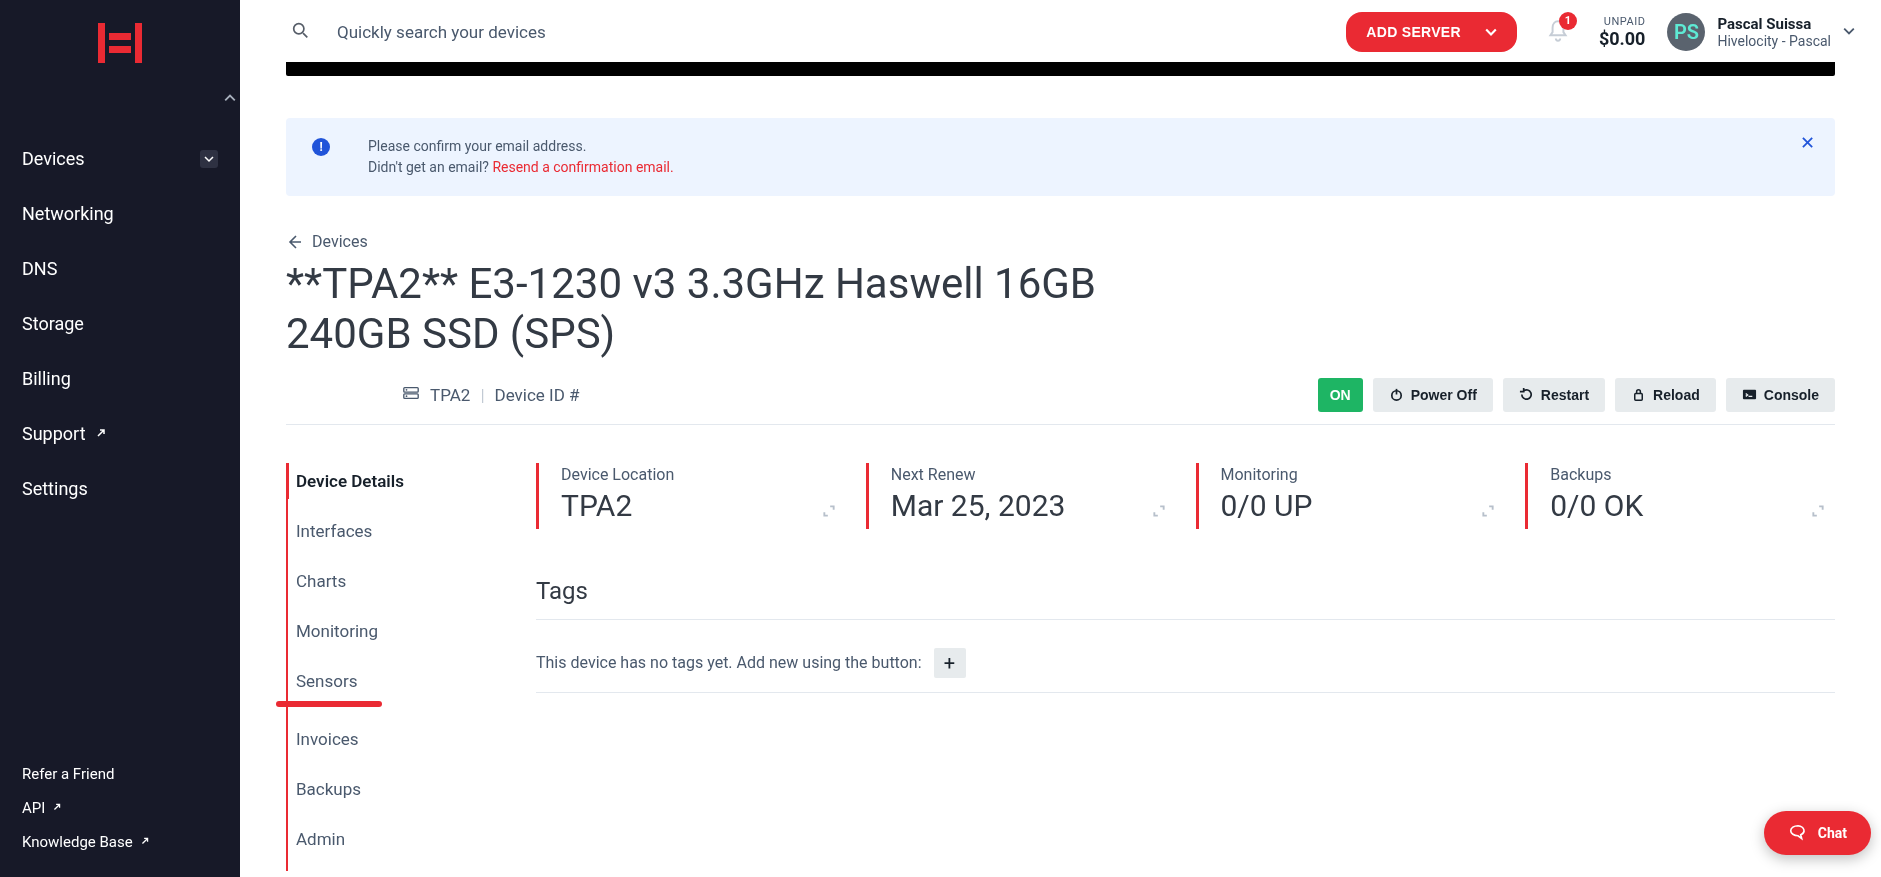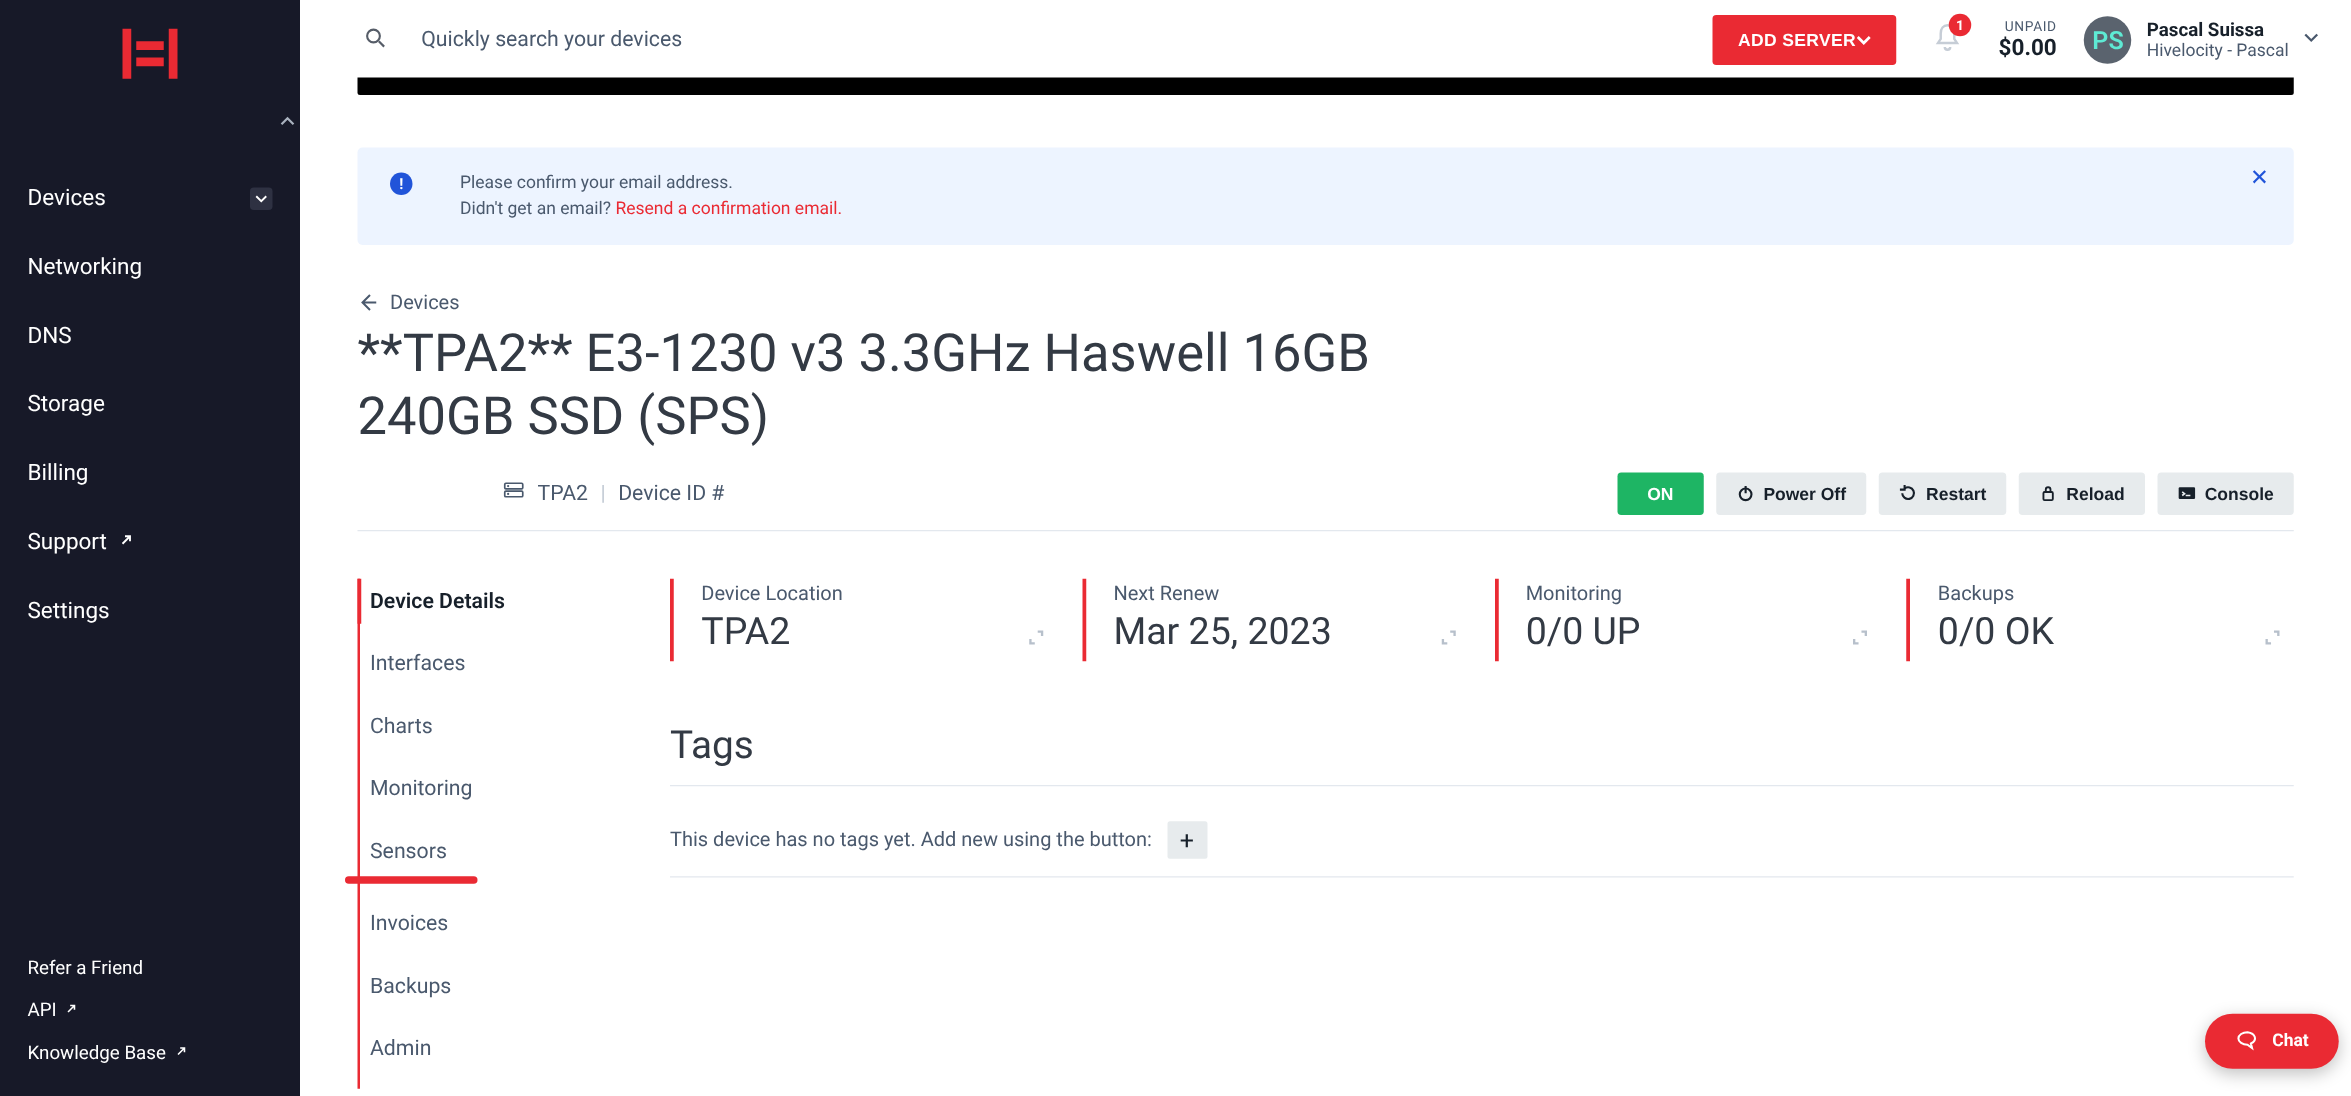--- a/index.html
+++ b/index.html
@@ -30,21 +30,21 @@
 .side-bottom-link { font-size:15px; color:#fff; padding:8px 0; display:flex; align-items:center; cursor:pointer; }
 .side-bottom-link .ext { margin-left:6px; }
 .scroll-arrow { position:absolute; right:4px; width:12px; height:12px; color:#a8b0bd; }
 .scroll-arrow.top { top:6px; }
 
 
 .header { margin-left:240px; height:64px; display:flex; align-items:center; padding: 0 26px 0 52px; }
 .search-area { display:flex; align-items:center; gap:28px; flex:1; }
 .search-ico svg { width:17px; height:17px; color:#565d68;}
 .search-txt { color:var(--text-med); font-size:17px; }
-.add-server { background:var(--red); color:#fff; font-weight:700; letter-spacing:.3px; padding:0 20px; height:40px; border:none; border-radius:3px; display:flex; align-items:center; gap:0; font-size:14px; cursor:pointer;}
+.add-server { background:var(--red); color:#fff; font-weight:700; letter-spacing:.3px; padding:0 20px; height:40px; border:none; border-radius:16px; display:flex; align-items:center; gap:24px; font-size:14px; cursor:pointer;}
 .add-server svg { width:12px; height:12px; }
 .bell { position:relative; margin: 0 28px; cursor:pointer;}
 .bell svg { width:26px; height:26px; color:#c6cdd6; stroke:#c6cdd6;}
 .bell .badge { position:absolute; top:-6px; right:-6px; background:var(--red); color:#fff; border-radius:50%; width:18px; height:18px; font-size:11px; font-weight:700; display:flex; align-items:center; justify-content:center; }
 .unpaid { text-align:right; margin-right:22px; }
 .unpaid-lbl { font-size:11px; letter-spacing:.5px; color:var(--text-med); }
 .unpaid-amt { font-size:18px; font-weight:700; color:var(--text-dark); }
 .avatar { width:38px; height:38px; border-radius:50%; background:#5a636e; color:#5eead4; display:flex; align-items:center; justify-content:center; font-weight:600; text-transform:uppercase; font-size:20px;}
 .user-block { display:flex; align-items:center; gap:12px; cursor:pointer;}
 .user-names .full { font-size:15px; font-weight:700;}
@@ -65,39 +65,39 @@
 
 .page-title { font-size:42px; line-height:1.2; font-weight:400; margin:8px 0 0 0; color:#333a44; max-width:900px;}
 
 .title-row { display:flex; align-items:center; justify-content:space-between; border-bottom:1px solid var(--border); padding-bottom:12px; margin-top:18px;}
 .title-sub { display:flex; align-items:center; gap:10px; color:var(--text-med); font-size:17px; margin-left:116px;}
 .title-sub .srvico svg { width:18px; height:18px; }
 .title-sub .divider { color:#c2cad4; }
 
 .actions { display:flex; gap:10px; }
 .actions button { border:none; height:34px; padding:0 16px; border-radius:3px; background:var(--grey-btn); color:var(--text-dark); font-weight:600; display:flex; align-items:center; gap:7px; cursor:pointer; font-size:14px; }
-.actions button.on { background:var(--green); color:#fff; padding:0 24px;}
+.actions button.on { background:var(--green); color:#fff; padding:0 12px;}
 .actions svg { width:15px; height:15px; }
 
 .body { display:flex; margin-top:38px; gap:20px;}
 .tabs { width:230px; border-left:2px solid var(--red); }
 .tabs .tab { padding:8px 0 8px 8px; font-size:17px; color:var(--text-med); cursor:pointer; margin-bottom:14px; position:relative;}
 .tabs .tab.active { color:var(--text-dark); font-weight:600; }
 .tabs .tab.active::before { content:''; position:absolute; left:-2px; top:0; bottom:0; width:3px; background:var(--red);}
 .tabs .underline { height:6px; background:var(--red); border-radius:3px; width:106px; margin:-12px 0 14px -12px;}
 
 .content { flex:1; }
 .stats { display:flex; }
 .stat { flex:1; border-left:3px solid var(--red); padding: 2px 0 6px 22px; position:relative; margin-right:20px;}
 .stat-lbl { color:var(--text-med); font-size:16px; }
 .stat-val { font-size:30px; color:#333a44; margin-top:4px;}
 .stat .expand { position:absolute; right:10px; bottom:8px; color:#b7c0cb; }
 .stat .expand svg { width:14px; height:14px;}
 
-.section-h { font-size:31px; color:#333a44; margin:48px 0 0 0; font-weight:400;}
+.section-h { font-size:24px; color:#333a44; margin:48px 0 0 0; font-weight:400;}
 .sec-divider { border:none; border-top:1px solid var(--border); margin-top:14px;}
 .tags-row { display:flex; align-items:center; gap:12px; margin-top:28px; color:var(--text-med); font-size:16px;}
 .add-tag { width:32px; height:30px; background:var(--grey-btn); display:flex; align-items:center; justify-content:center; font-size:20px; color:var(--text-dark); cursor:pointer; border-radius:2px;}
 
 
 .chat-fab { position:fixed; right:10px; bottom:22px; background:var(--red); color:#fff; height:44px; padding:0 24px; border-radius:22px; display:flex; align-items:center; gap:10px; font-weight:700; box-shadow:0 4px 14px rgba(0,0,0,.25); cursor:pointer;}
 .chat-fab svg { width:20px; height:20px; }
 </style>
 </head>
 <body>

